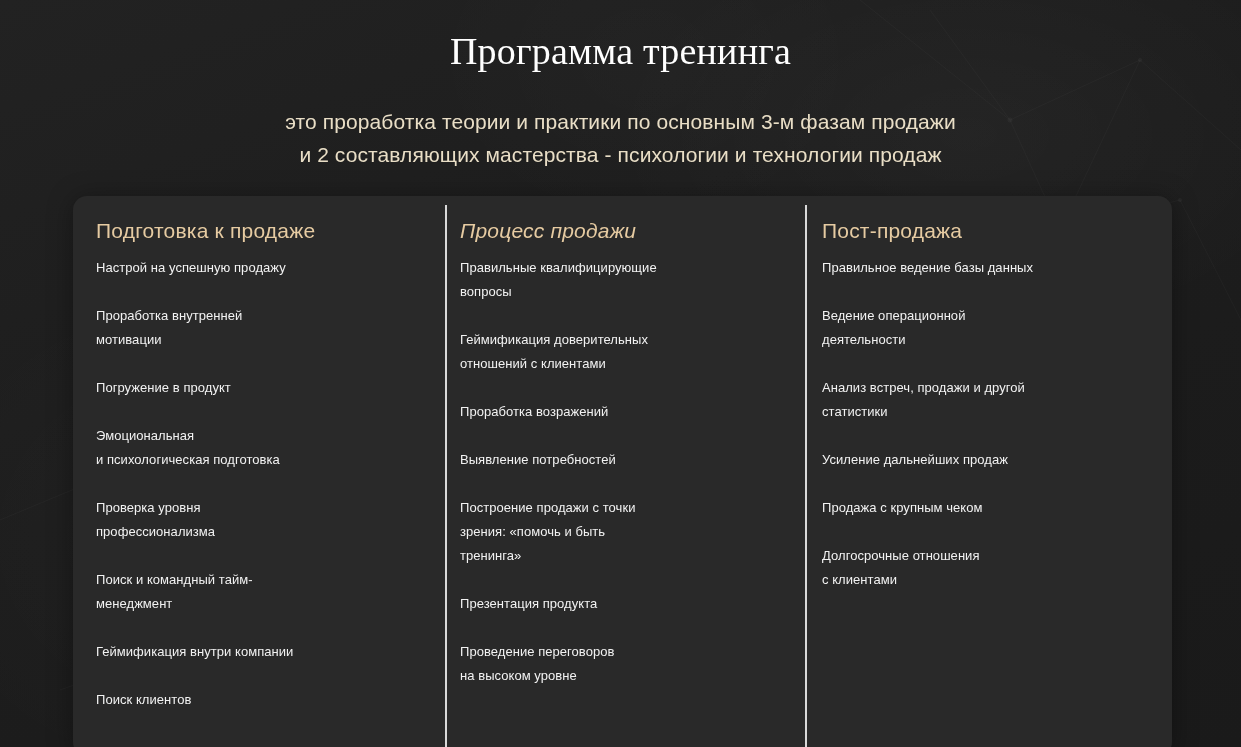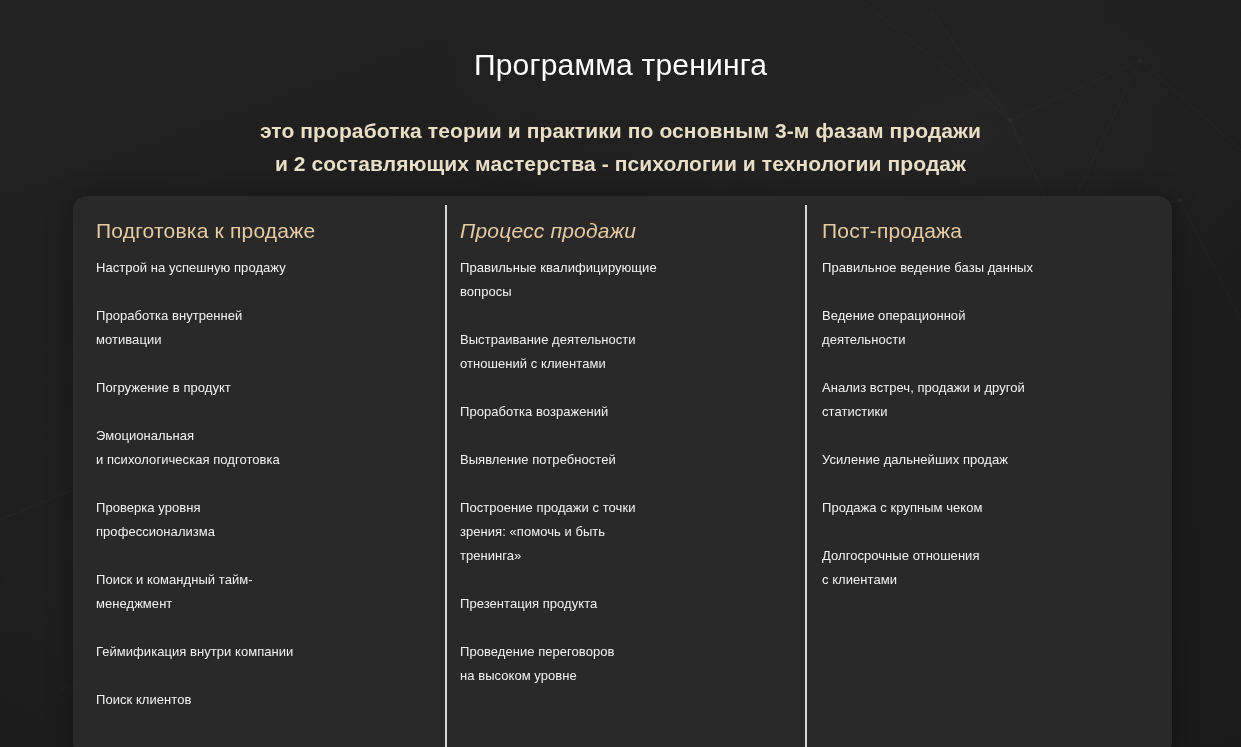--- a/index.html
+++ b/index.html
@@ -39,33 +39,34 @@
   
   .header {
     position: absolute;
     top: 0;
     left: 0;
     width: 1241px;
     text-align: center;
     z-index: 3;
   }
   .title {
-    margin: 17px;
+    margin: 0;
     padding-top: 31px;
-    font-size: 30px;
+    font-size: 38px;
     font-weight: 400;
     letter-spacing: 0.2px;
     line-height: 1.1;
     color: #ffffff;
+    font-family: Liberation Serif, serif;
   }
   .subtitle {
-    margin: 0;
+    margin: 16px;
     padding-top: 16px;
     font-size: 21px;
-    font-weight: 700;
+    font-weight: 400;
     line-height: 33px;
     color: #e9dec6;
     letter-spacing: 0.1px;
   }
   .subtitle-line { display: block; }
 
   
   .card {
     position: absolute;
     left: 73px;
@@ -204,21 +205,21 @@
     </div>
 
     <div class="column col-2">
       <h2 class="col-header">Процесс продажи</h2>
       <ul class="items">
         <li class="item">
             <span class="ln">Правильные квалифицирующие</span>
             <span class="ln">вопросы</span>
           </li>
         <li class="item">
-            <span class="ln">Выстраивание деятельности</span>
+            <span class="ln">Геймификация доверительных</span>
             <span class="ln">отношений с клиентами</span>
           </li>
         <li class="item">
             <span class="ln">Проработка возражений</span>
           </li>
         <li class="item">
             <span class="ln">Выявление потребностей</span>
           </li>
         <li class="item">
             <span class="ln">Построение продажи с точки</span>

